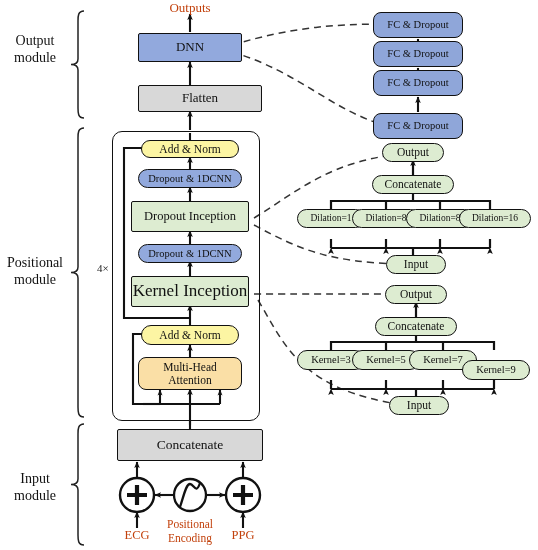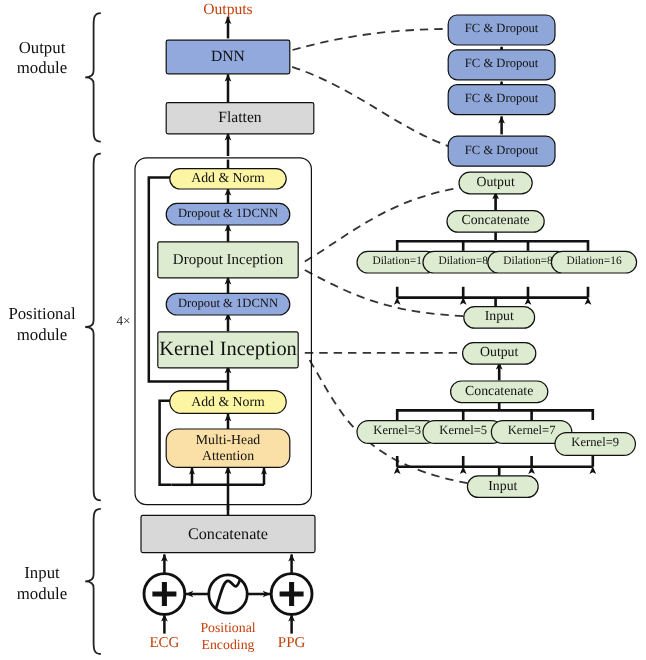--- a/index.html
+++ b/index.html
@@ -35,21 +35,21 @@
     white-space: pre-line;
   }
   .r-lg { border-radius: 2px; }
   .r-md { border-radius: 8px; }
   .r-pill { border-radius: 10px; text-align: right; }
 
   .c-blue   { background: #92a9dd; }
   .c-blue2  { background: #8fa6d9; }
   .c-gray   { background: #d8d8d8; }
   .c-yellow { background: #fcf5a3; }
-  .c-orange { background: #fadfa6; border-radius: 10px; }
+  .c-orange { background: #fadfa6; }
   .c-green  { background: #ddecd1; }
 
   .modlabel {
     position: absolute;
     text-align: center;
     color: #111111;
     line-height: 1.22;
     white-space: pre-line;
   }
   .plainlabel {

